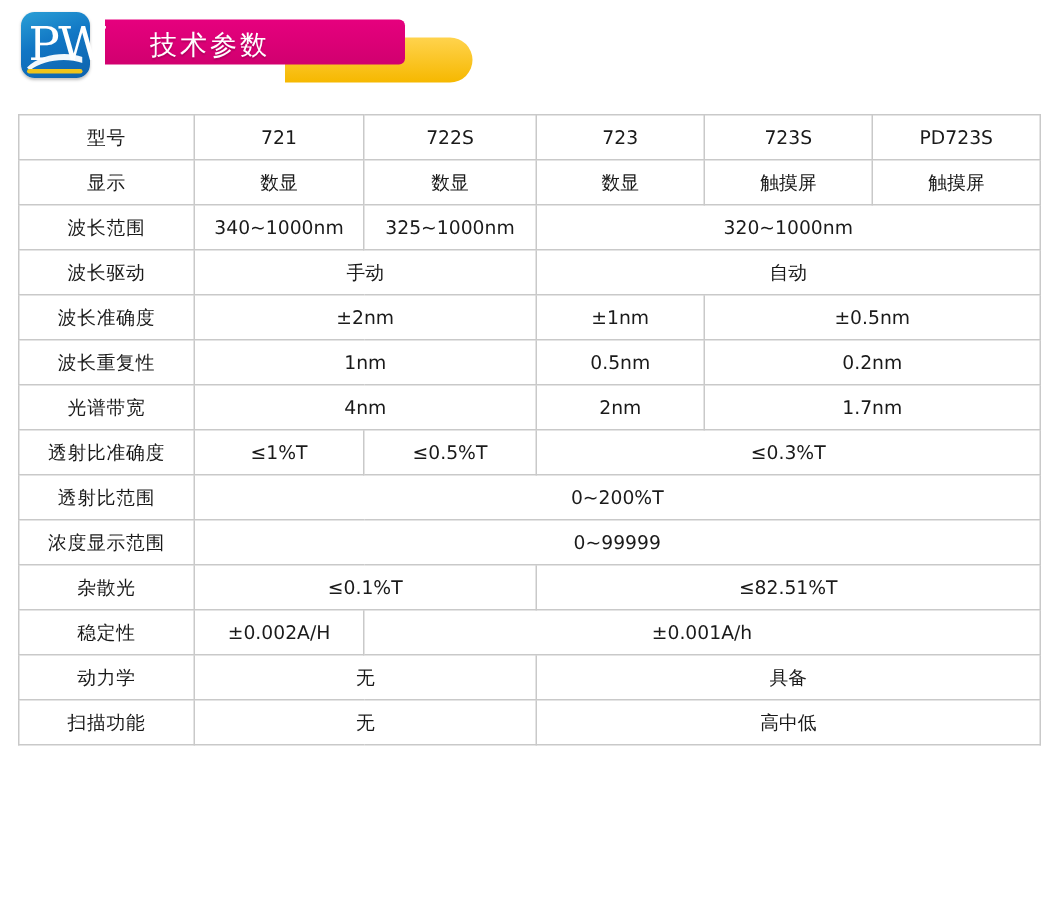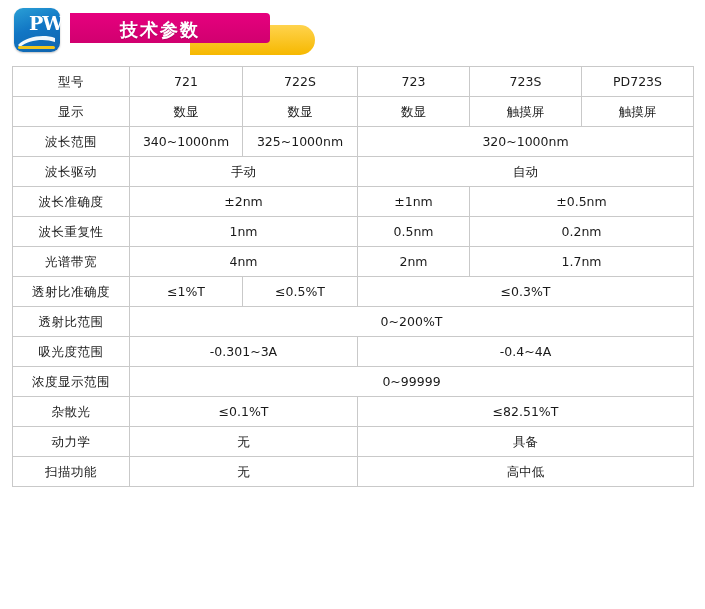--- a/index.html
+++ b/index.html
@@ -32,24 +32,24 @@
   .logo-box {
     position: absolute;
     left: 0; top: 2px;
     width: 46px; height: 44px;
     border-radius: 9px;
     background: linear-gradient(160deg,#2a9fd6 0%, #1176c4 45%, #0f63ad 100%);
     box-shadow: 0 1px 2px rgba(0,0,0,.25);
   }
   .logo-box .pw {
     position: absolute;
-    left: 15px; top: 4px;
+    left: 5px; top: 4px;
     font-family: "DejaVu Serif", "Liberation Serif", serif;
-    font-weight: bold;
-    font-size: 19px;
+    font-weight: normal;
+    font-size: 31px;
     color: #ffffff;
     letter-spacing: -1px;
   }
   .logo-box .swoosh {
     position: absolute;
     left: 4px; bottom: 5px;
     width: 37px; height: 13px;
   }
   .logo-box .under {
     position: absolute;
@@ -76,34 +76,33 @@
     position: absolute;
     left: 120px; top: 12px;
     width: 125px; height: 30px;
     background: linear-gradient(180deg,#ffd34d 0%, #f6b800 100%);
     border-radius: 0 16px 16px 0;
   }
   .ribbon-title {
     position: absolute;
     left: 30px; top: 5px;
     font-size: 18px;
-    font-weight: bold;
+    font-weight: normal;
     color: #ffffff;
     letter-spacing: 2px;
     white-space: nowrap;
     z-index: 4;
     text-shadow: 0 1px 1px rgba(0,0,0,.18);
-    margin-left: 20px;
   }
 
   
   .table-wrap {
     position: absolute;
     left: 12px;
-    top: 66px;
+    top: 76px;
     width: 681px;
   }
   table.spec {
     border-collapse: collapse;
     width: 681px;
     table-layout: fixed;
   }
   table.spec col.c0 { width: 117px; }
   table.spec col.c1 { width: 113px; }
   table.spec col.c2 { width: 115px; }
@@ -214,34 +213,34 @@
             <td class="label">透射比准确度</td>
             <td class="val">≤1%T</td>
             <td class="val">≤0.5%T</td>
             <td class="val" colspan="3">≤0.3%T</td>
           </tr>
           <tr>
             <td class="label">透射比范围</td>
             <td class="val" colspan="5">0~200%T</td>
           </tr>
           <tr>
-            <td class="label">吸光度范围</td>
-            <td class="val" colspan="2">-0.301~3A</td>
-            <td class="val" colspan="3">-0.4~4A</td>
-          </tr>
-          <tr>
             <td class="label">浓度显示范围</td>
             <td class="val" colspan="5">0~99999</td>
           </tr>
           <tr>
             <td class="label">杂散光</td>
             <td class="val" colspan="2">≤0.1%T</td>
             <td class="val" colspan="3">≤82.51%T</td>
           </tr>
           <tr>
+            <td class="label">稳定性</td>
+            <td class="val">±0.002A/H</td>
+            <td class="val" colspan="4">±0.001A/h</td>
+          </tr>
+          <tr>
             <td class="label">动力学</td>
             <td class="val" colspan="2">无</td>
             <td class="val" colspan="3">具备</td>
           </tr>
           <tr>
             <td class="label">扫描功能</td>
             <td class="val" colspan="2">无</td>
             <td class="val" colspan="3">高中低</td>
           </tr>
         </tbody>

